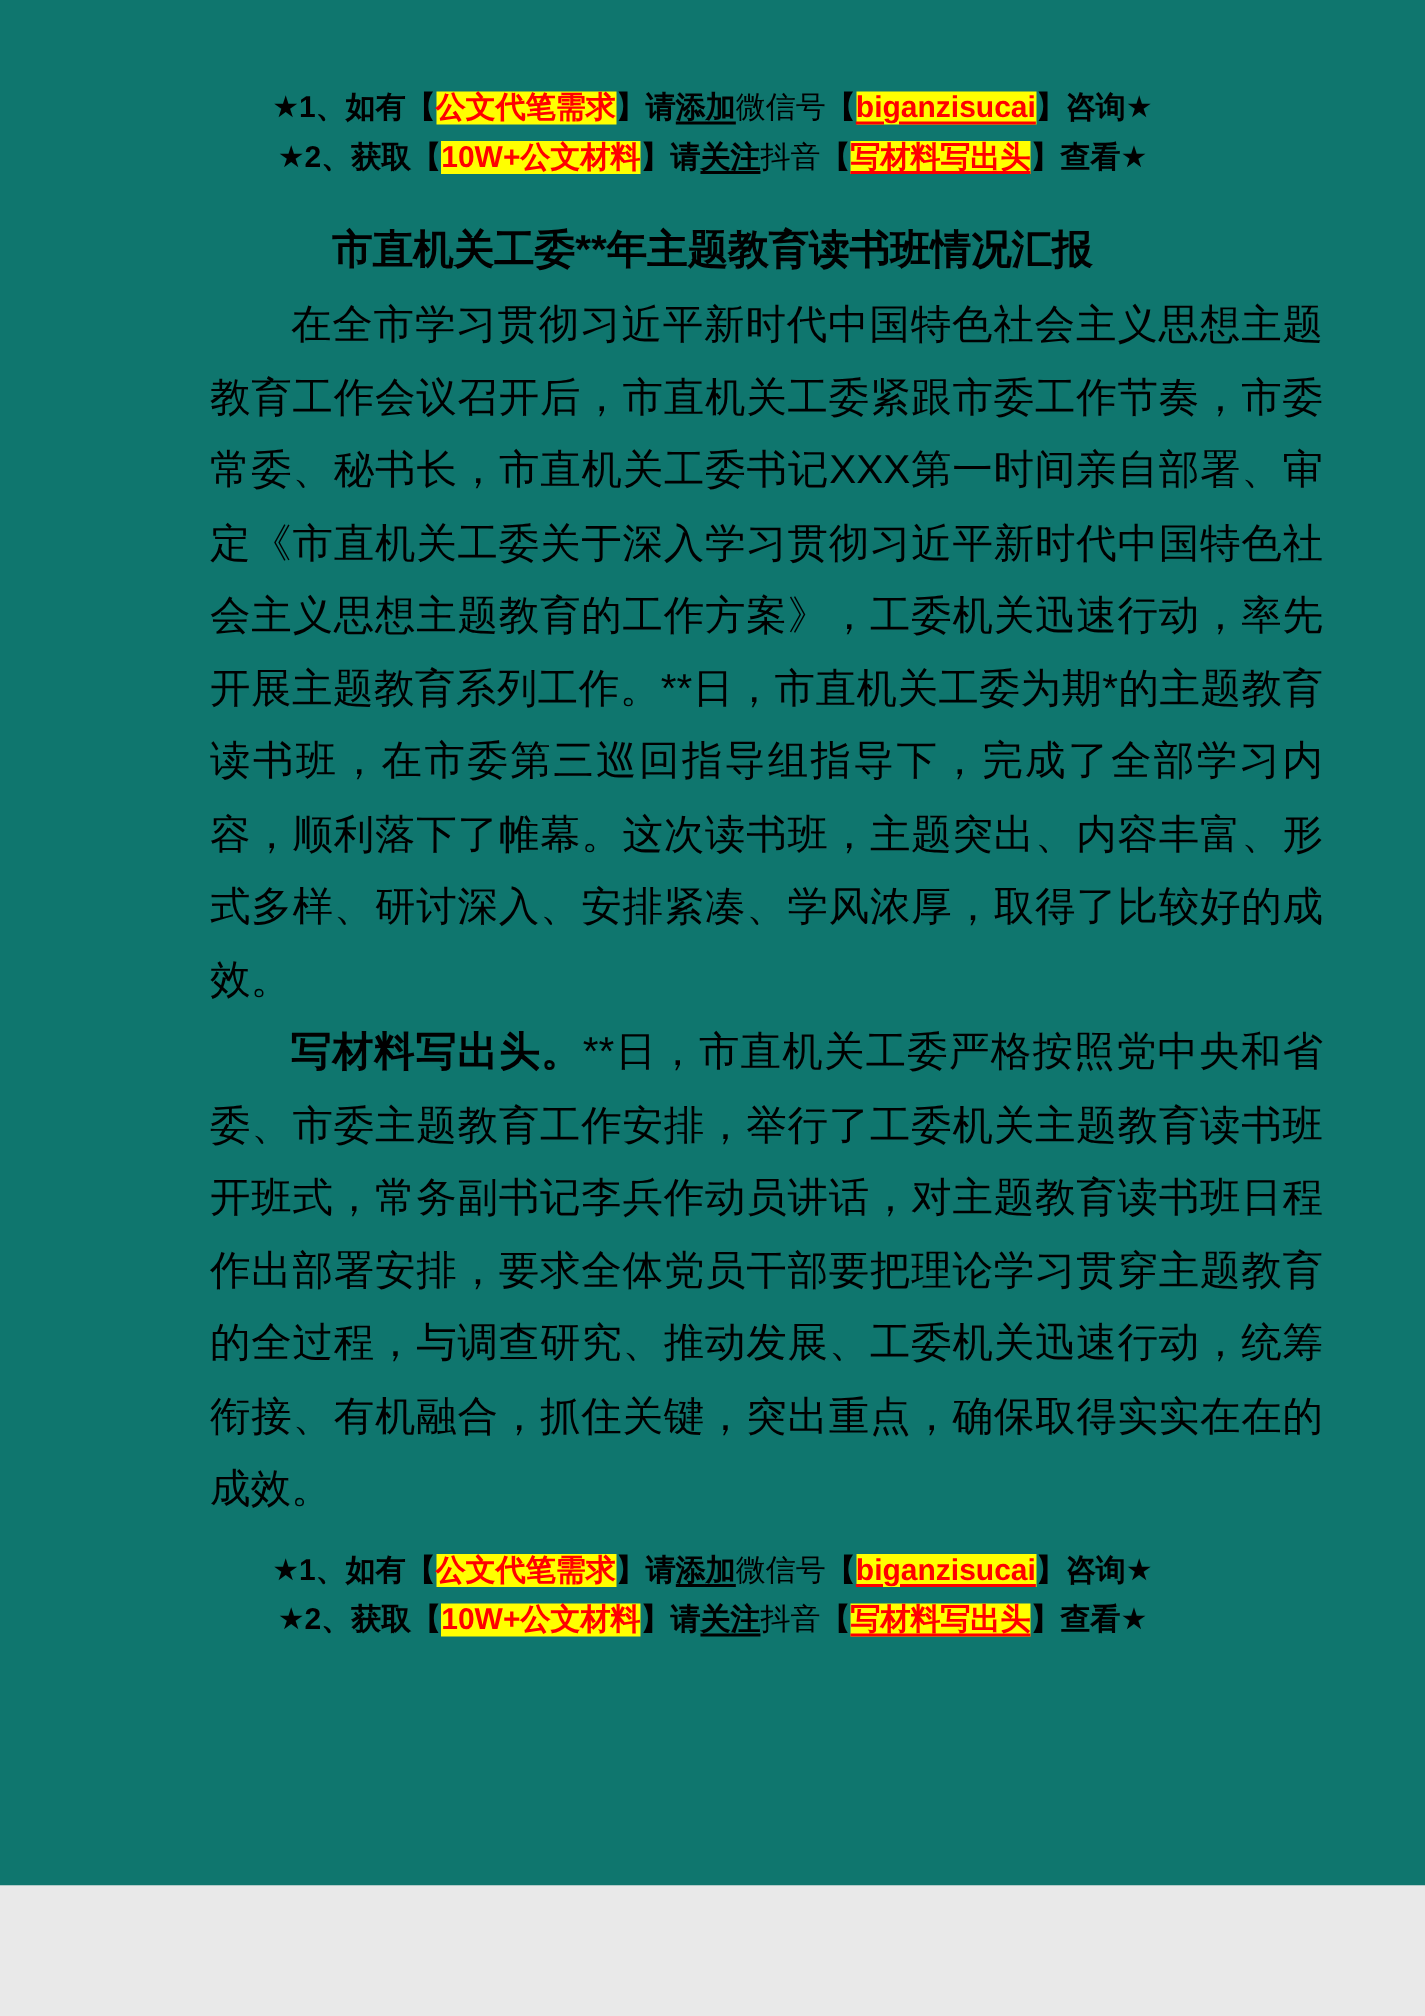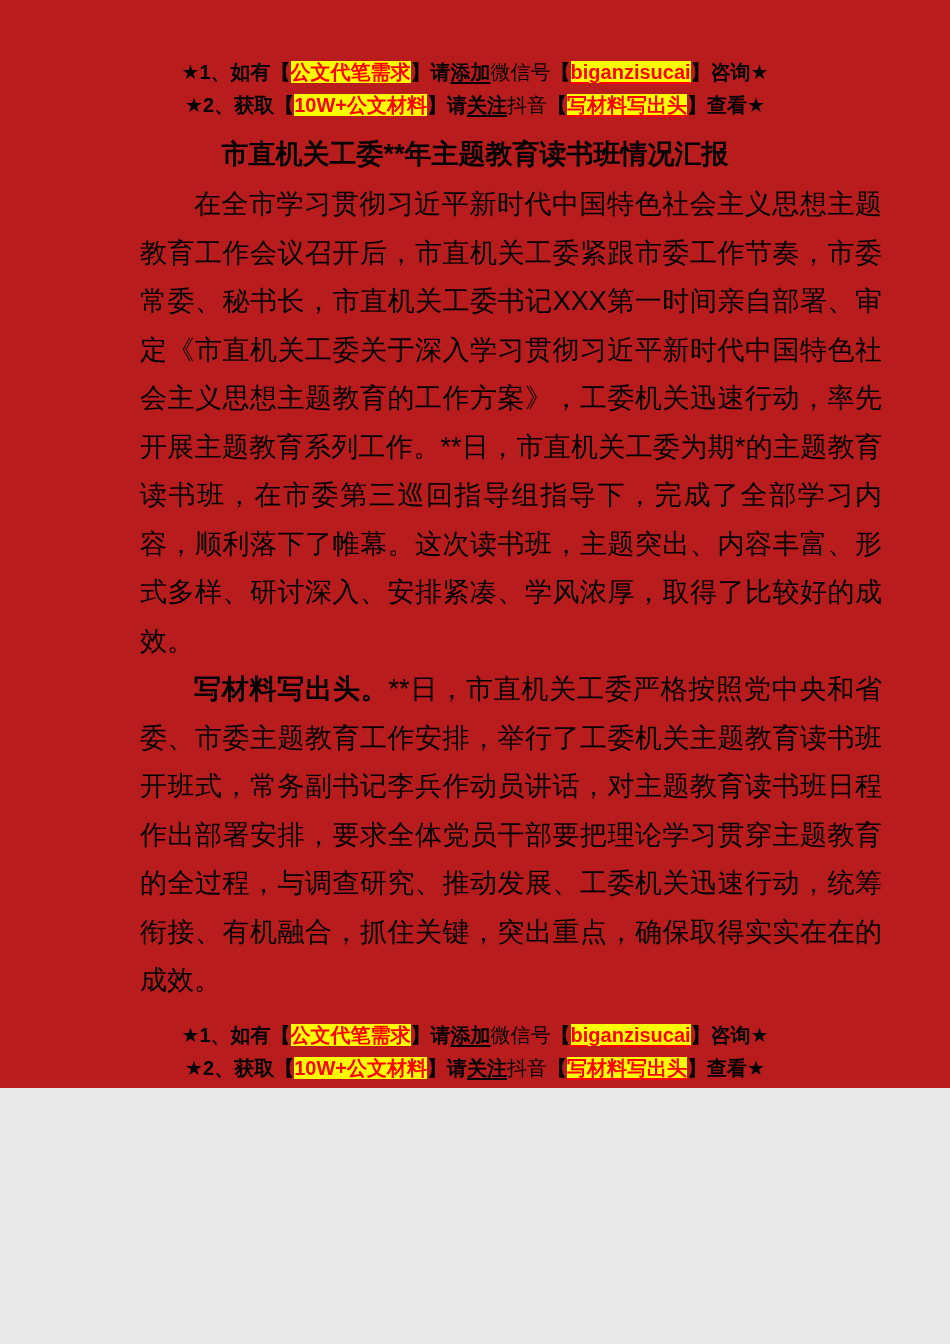--- a/index.html
+++ b/index.html
@@ -1,17 +1,17 @@
 <!DOCTYPE html>
 <html><head>
 <meta charset="utf-8">
 <style>
   html,body{margin:0;padding:0;background:#e9e9e9;}
   .page{
-    width:950px;height:1088px;margin:0 auto;background:#b91c1c;
+    width:950px;height:1257px;margin:0 auto;background:#0f766e;
     overflow:hidden;position:relative;
     font-family:"Liberation Sans","DejaVu Sans",sans-serif;
     color:#000000;
   }
   
   .banner{
     text-align:center;
     font-size:20px;
     line-height:33px;
     font-weight:bold;
@@ -19,21 +19,21 @@
   }
   .banner-top{padding-top:56px;}
   .banner-bottom{margin-top:14px;}
   .seg-bold{font-weight:bold;}
   .seg-regular{font-weight:normal;}
   .seg-red-highlight{font-weight:bold;color:#ff0000;background:#ffff00;}
   .seg-bold-underline{font-weight:bold;text-decoration:underline;text-underline-offset:3px;}
   .seg-red-highlight-underline{font-weight:bold;color:#ff0000;background:#ffff00;text-decoration:underline;text-underline-offset:3px;}
   
   .doc-title{
-    margin-top:12px;
+    margin-top:24px;
     text-align:center;
     font-size:27px;
     font-weight:bold;
     line-height:40px;
   }
   
   .doc-body{
     margin:6px 68px 0 140px;
     font-size:27px;
     line-height:48.5px;

